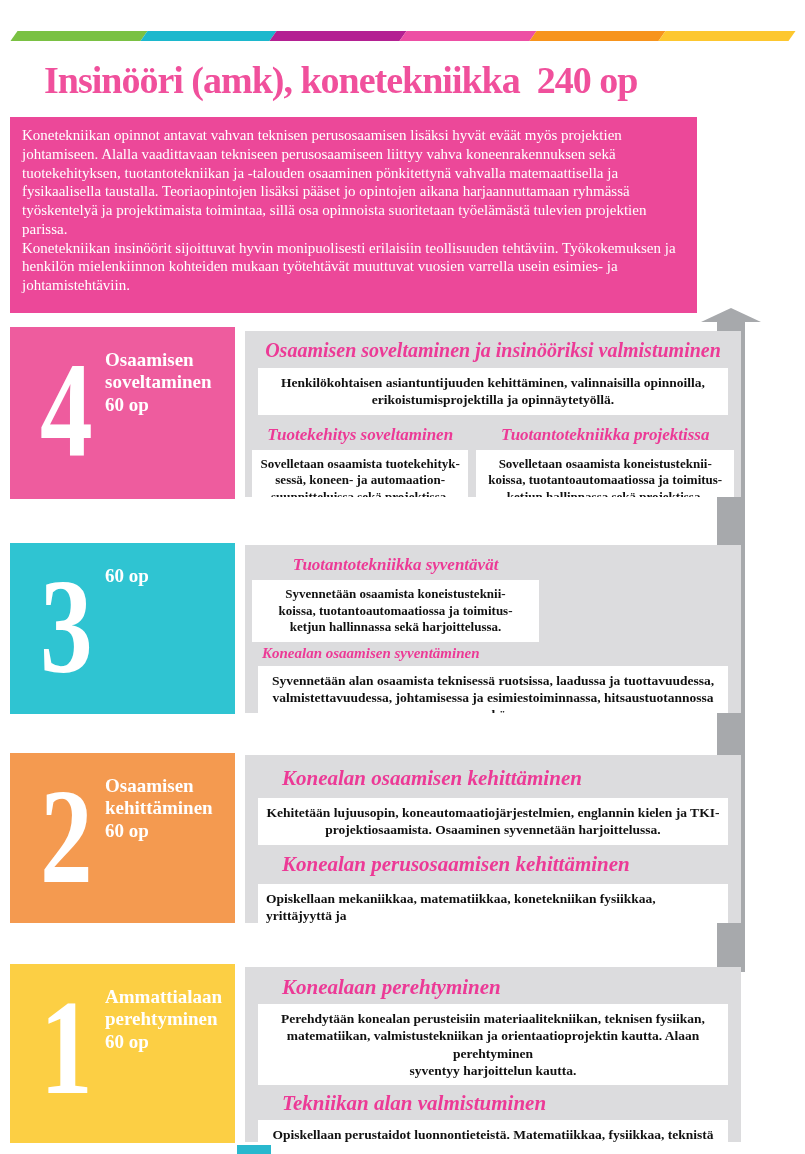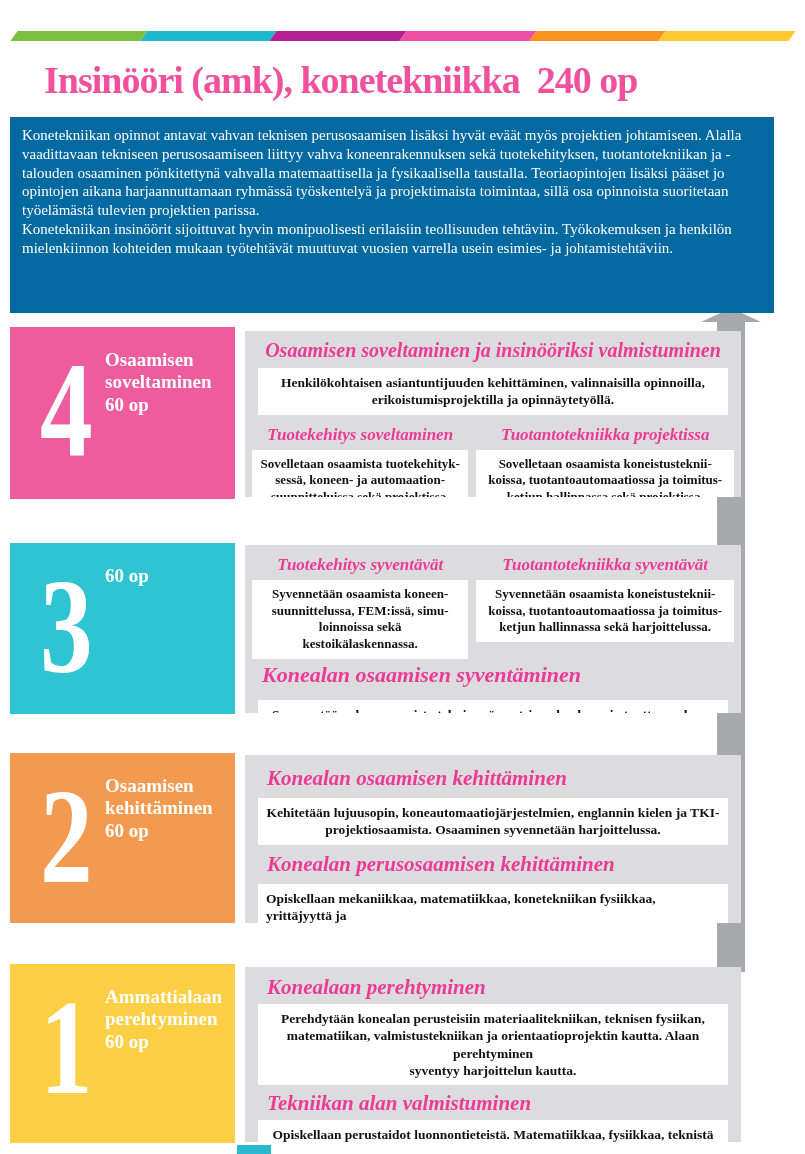--- a/index.html
+++ b/index.html
@@ -9,21 +9,21 @@
   
   .stripe{position:absolute;left:14px;top:31px;width:778px;height:10px;display:flex;
           transform:skewX(-35deg);}
   .stripe .seg{flex:1 1 0;}
   .seg.c1{background:#7ac143;} .seg.c2{background:#1cb8cd;} .seg.c3{background:#b42092;}
   .seg.c4{background:#ed4fa4;} .seg.c5{background:#f7941d;} .seg.c6{background:#fdc72f;}
 
   .title{position:absolute;left:44px;top:58px;margin:0;font-size:38px;font-weight:bold;
          color:#f0509c;letter-spacing:-1px;white-space:pre;}
 
-  .intro{position:absolute;left:10px;top:117px;width:764px;height:196px;background:#0369a1;
+  .intro{position:absolute;left:10px;top:117px;width:687px;height:196px;background:#ec4899;
          color:#ffffff;box-sizing:border-box;padding:9px 12px;z-index:2;overflow:hidden;}
   .intro p{margin:0;font-size:15px;line-height:1.25;}
 
   
   .connector{position:absolute;z-index:0;}
   .stem{position:absolute;left:717px;top:320px;width:28px;height:652px;background:#a7a9ac;}
   .arrowhead{position:absolute;left:701px;top:308px;width:0;height:0;
              border-left:30px solid transparent;border-right:30px solid transparent;
              border-bottom:14px solid #a7a9ac;}
 
@@ -41,24 +41,24 @@
   
   .panel{position:absolute;left:245px;width:496px;background:#dcdcde;z-index:1;
          box-sizing:border-box;padding:4px 7px;overflow:hidden;}
   .panel.p4{top:331px;height:166px;}
   .panel.p3{top:545px;height:168px;}
   .panel.p2{top:755px;height:168px;}
   .panel.p1{top:967px;height:175px;}
 
   .ph{color:#ec3a96;font-weight:bold;font-style:italic;}
   .ph.center{text-align:center;}
-  .ph.lg{font-size:21px;margin:7px 0 7px 15px;}
+  .ph.lg{font-size:21px;margin:7px 0 7px 30px;}
   .ph.md{font-size:20px;margin:4px 0 6px;}
   .ph.sm{font-size:17px;margin:4px 0 5px;}
-  .ph.md3{font-size:22px;margin:3px 0 12px 10px;}
+  .ph.md3{font-size:15px;margin:3px 0 4px 10px;}
 
   .wbox{background:#ffffff;color:#111;font-weight:bold;font-size:13.5px;line-height:1.28;
         white-space:pre-line;padding:6px 8px;box-sizing:border-box;}
   .wbox.center{text-align:center;}
   .wbox.full{margin:0 6px;}
   .cols{display:flex;gap:8px;margin-top:6px;}
   .col{box-sizing:border-box;}
   .col.a{width:241px;} .col.b{width:287px;}
   .col .wbox{font-size:13px;}
 
@@ -118,26 +118,20 @@
   </div>
 
   <div class="stage s3">
     <div class="num">3</div>
     <div class="stage-label">
       <div>60 op</div>
     </div>
   </div>
   <div class="panel p3">
     <div class="cols" style="margin-top:2px;">
-      <div class="col a">
-        <div class="ph sm center">Tuotekehitys syventävät</div>
-        <div class="wbox center">Syvennetään osaamista  koneen-
-suunnittelussa, FEM:issä, simu-
-loinnoissa sekä kestoikälaskennassa.</div>
-      </div>
       <div class="col b">
         <div class="ph sm center">Tuotantotekniikka syventävät</div>
         <div class="wbox center">Syvennetään osaamista koneistusteknii-
 koissa, tuotantoautomaatiossa ja toimitus-
 ketjun hallinnassa sekä harjoittelussa.</div>
       </div>
     </div>
     <div class="ph md3">Konealan osaamisen syventäminen</div>
     <div class="wbox center full">Syvennetään alan osaamista teknisessä ruotsissa, laadussa ja tuottavuudessa,
 valmistettavuudessa, johtamisessa ja esimiestoiminnassa, hitsaustuotannossa sekä

